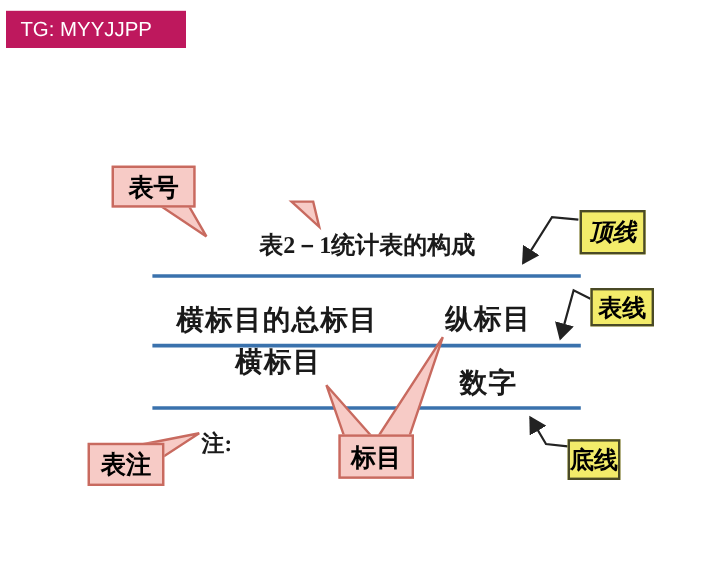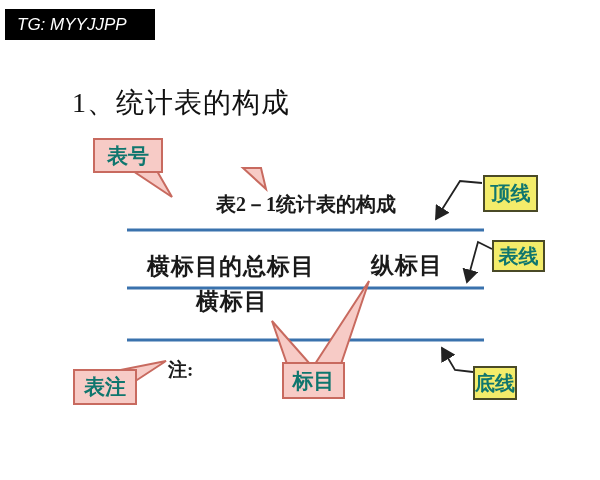--- a/index.html
+++ b/index.html
@@ -1,51 +1,50 @@
 <!DOCTYPE html>
 <html><head>
 <meta charset="utf-8">
 <style>
   html,body{margin:0;padding:0;background:#fff;}
   .stage{
     position:relative;width:600px;height:480px;background:#fff;overflow:hidden;
     font-family:"Liberation Serif","DejaVu Serif",serif;color:#1a1a1a;
   }
   .badge{
-    position:absolute;background:#000000;color:#fff;
+    position:absolute;background:#be185d;color:#fff;
     font-family:"Liberation Sans","DejaVu Sans",sans-serif;
-    display:flex;align-items:center;font-style:italic;
+    display:flex;align-items:center;
   }
   .badge-top{left:5px;top:9px;width:138px;height:31px;font-size:17px;padding-left:12px;}
   .badge-bottom{left:430px;top:443px;width:168px;height:25px;font-size:17px;justify-content:center;letter-spacing:.5px;}
   .title{
     position:absolute;left:72px;top:84px;font-size:28px;letter-spacing:1px;color:#111;
   }
   svg.layer{position:absolute;left:0;top:0;width:600px;height:480px;}
   .callout{
     position:absolute;display:flex;align-items:center;justify-content:center;
-    font-weight:bold;font-size:21px;color:#0f766e;box-sizing:border-box;
+    font-weight:bold;font-size:21px;color:#000000;box-sizing:border-box;
   }
   .pink{background:#f7cbc6;border:2px solid #c86a5f;}
   .yellow{background:#f3ec6a;border:2px solid #4a4a26;font-size:20px;}
   .caption{
     position:absolute;left:177px;top:191px;display:flex;
     font-weight:bold;font-size:20px;margin-left:39px;
   }
   .cell{position:absolute;font-weight:bold;font-size:23px;letter-spacing:1px;white-space:nowrap;}
   .note{position:absolute;left:168px;top:357px;font-weight:bold;font-size:19px;}
 </style>
 </head>
 <body>
 
 <div class="stage">
 
   <div class="badge badge-top">TG: MYYJJPP</div>
 
-  <div class="title">1、统计表的构成</div>
 
   <svg class="layer" viewBox="0 0 600 480">
     <defs>
       <marker id="ah" markerWidth="9" markerHeight="9" refX="7" refY="4.5" orient="auto">
         <path d="M0,0 L8,4.5 L0,9 z" fill="#222"></path>
       </marker>
     </defs>
 
     <line x1="127" y1="230" x2="484" y2="230" stroke="#3a72ad" stroke-width="3"></line>
     <line x1="127" y1="288" x2="484" y2="288" stroke="#3a72ad" stroke-width="3"></line>
@@ -59,28 +58,29 @@
 
     <polyline points="482,183 460,181 436,219" fill="none" stroke="#222" stroke-width="1.8" marker-end="url(#ah)"></polyline>
     <polyline points="492,249 478,242 467,282" fill="none" stroke="#222" stroke-width="1.8" marker-end="url(#ah)"></polyline>
     <polyline points="473,372 455,370 442,348" fill="none" stroke="#222" stroke-width="1.8" marker-end="url(#ah)"></polyline>
   </svg>
 
   <div class="callout pink" style="left:93px;top:138px;width:70px;height:35px;">表号</div>
   <div class="callout pink" style="left:282px;top:362px;width:63px;height:37px;">标目</div>
   <div class="callout pink" style="left:73px;top:369px;width:64px;height:36px;">表注</div>
 
-  <div class="callout yellow" style="left:483px;top:175px;width:55px;height:37px;">顶线</div>
+  <div class="callout yellow" style="left:483px;top:175px;width:55px;height:37px;font-style:italic;">顶线</div>
   <div class="callout yellow" style="left:492px;top:240px;width:53px;height:32px;">表线</div>
   <div class="callout yellow" style="left:473px;top:366px;width:44px;height:34px;">底线</div>
 
   <div class="caption">
     <span>表2－1</span>
     <span>统计表的构成</span>
   </div>
 
   <div class="cell" style="left:147px;top:251px;">横标目的总标目</div>
   <div class="cell" style="left:371px;top:250px;">纵标目</div>
   <div class="cell" style="left:196px;top:286px;">横标目</div>
+  <div class="cell" style="left:383px;top:304px;">数字</div>
   <div class="note">注:</div>
 
 
 </div>
 
 </body></html>

